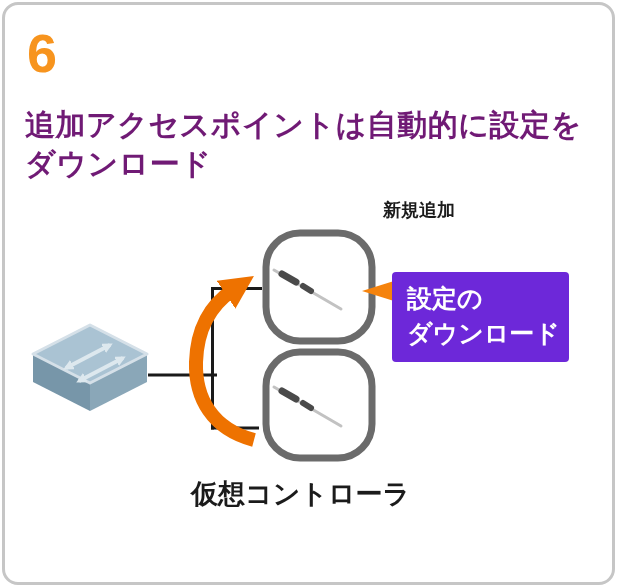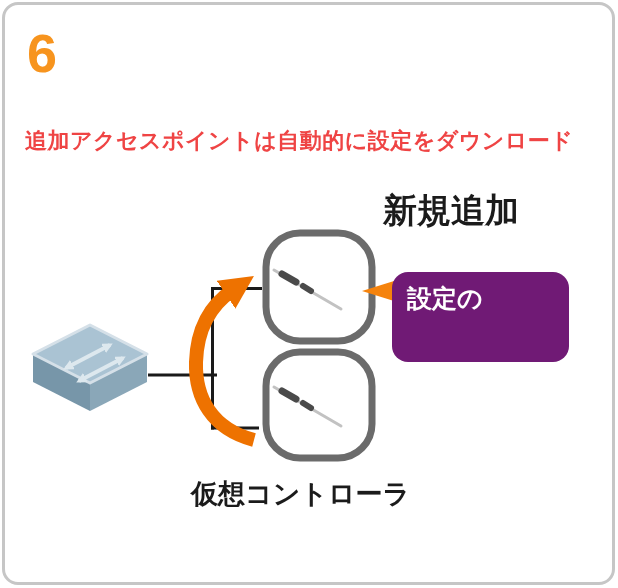--- a/index.html
+++ b/index.html
@@ -10,38 +10,38 @@
   }
   .card{
     position:absolute;left:2px;top:2px;right:3px;bottom:3px;
     background:#ffffff;border:3px solid #c6c6c6;border-radius:16px;
   }
   .step-number{
     position:absolute;left:22px;top:18px;
     font-size:54px;font-weight:700;color:#f7941e;line-height:60px;
   }
   .heading{
-    position:absolute;left:20px;top:116px;width:582px;
-    font-size:22px;font-weight:700;color:#ef4444;line-height:39px;
+    position:absolute;left:20px;top:100px;width:582px;
+    font-size:30px;font-weight:700;color:#701a75;line-height:39px;
     letter-spacing:0.5px;word-break:break-all;
   }
   .diagram-svg{position:absolute;left:0;top:0;}
   .label{
     position:absolute;color:#1b1b1b;font-weight:600;
   }
   .new-ap-label{
-    left:383px;top:194px;font-size:34px;line-height:33px;white-space:nowrap;
+    left:383px;top:194px;font-size:18px;line-height:33px;white-space:nowrap;
   }
   .controller-label{
     left:191px;top:476px;width:215px;text-align:center;
     font-size:27px;white-space:nowrap;
   }
   .callout{
     position:absolute;left:392px;top:272px;width:177px;height:90px;
-    background:#701a75;border-radius:16px;box-sizing:border-box;
+    background:#6d28d9;border-radius:4px;box-sizing:border-box;
     padding:9px 0 0 15px;color:#ffffff;font-size:25px;line-height:35px;
     font-weight:600;white-space:nowrap;
   }
 </style>
 </head>
 <body>
 
 <div class="card">
 
   <div class="step-number">6</div>
@@ -102,15 +102,16 @@
 
   <polygon points="362,291 394,281 394,301" fill="#f5830d"></polygon>
 </svg>
 
 <div class="label new-ap-label">
   <div>新規追加</div>
 </div>
 
 <div class="callout">
   <div>設定の</div>
+  <div>ダウンロード</div>
 </div>
 
 <div class="label controller-label">仮想コントローラ</div>
 
 </body></html>

